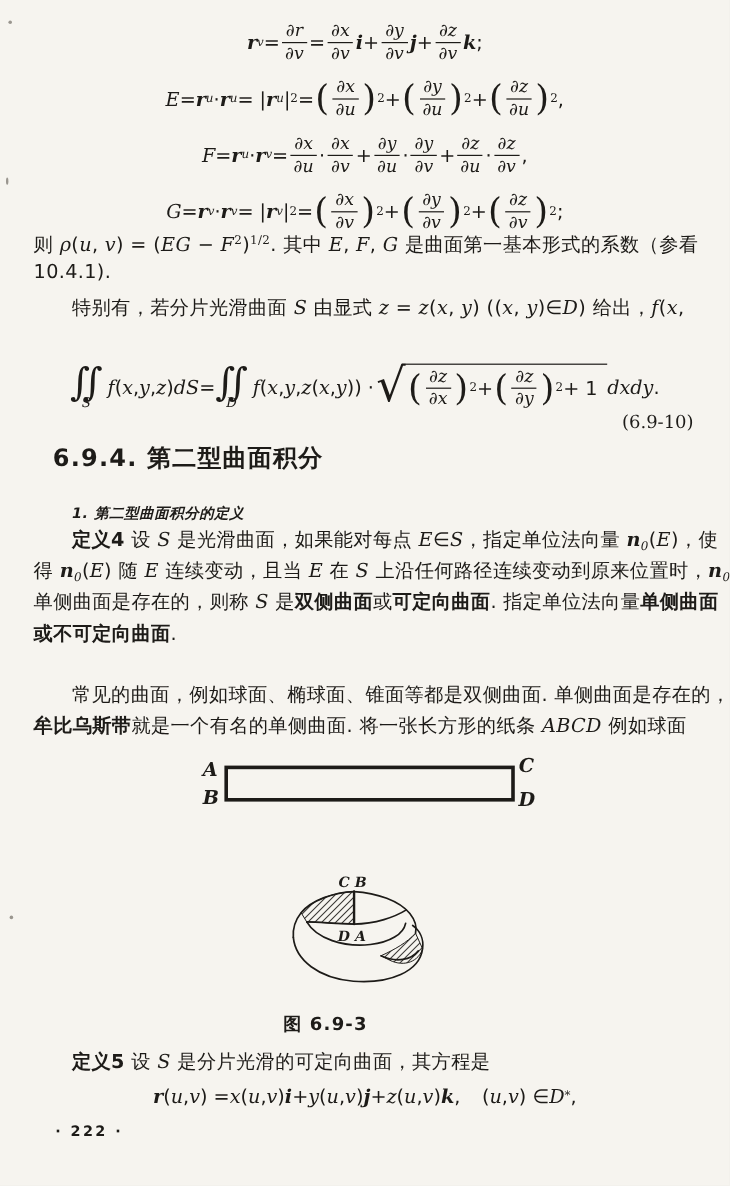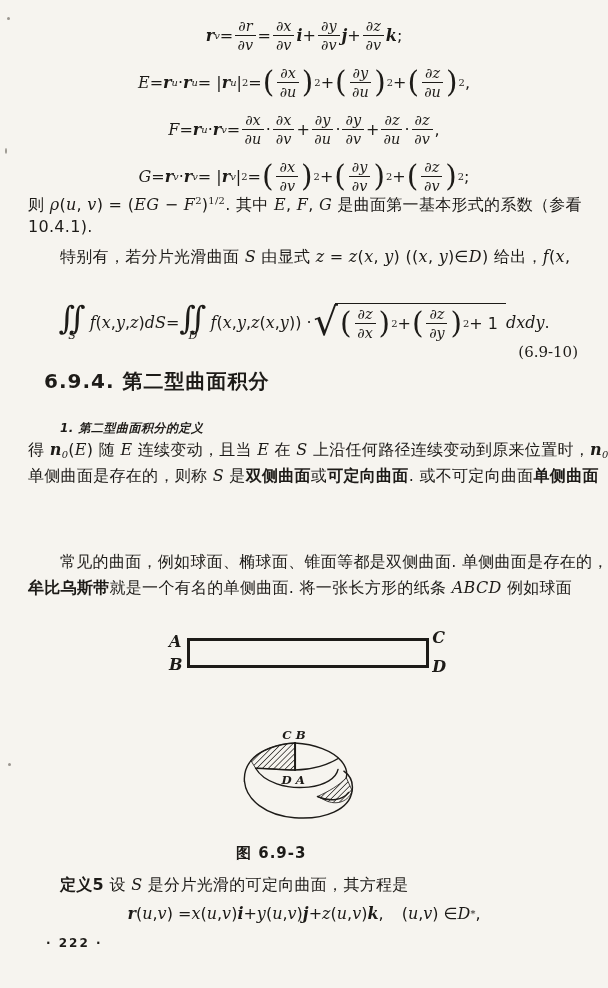--- a/index.html
+++ b/index.html
@@ -273,25 +273,27 @@
       </span>
       <span class="mi">dxdy</span>
       <span class="t">.</span>
     </div>
   <div class="eqnum">(6.9-10)</div>
 
   <h2 class="h1">6.9.4. 第二型曲面积分</h2>
   <h3 class="h2">1. 第二型曲面积分的定义</h3>
 
   <div class="para" style="top:437px">
+      <div class="pline ind"><span class="mb">定义4</span><span class="t">  设 </span><span class="mi">S</span><span class="t"> 是光滑曲面，如果能对每点 </span><span class="mi">E</span><span class="t">∈</span><span class="mi">S</span><span class="t">，指定单位法向量 </span><span class="mbi">n</span><span class="msub">0</span><span class="t">(</span><span class="mi">E</span><span class="t">)，使</span></div>
       <div class="pline"><span class="t">得 </span><span class="mbi">n</span><span class="msub">0</span><span class="t">(</span><span class="mi">E</span><span class="t">) 随 </span><span class="mi">E</span><span class="t"> 连续变动，且当 </span><span class="mi">E</span><span class="t"> 在 </span><span class="mi">S</span><span class="t"> 上沿任何路径连续变动到原来位置时，</span><span class="mbi">n</span><span class="msub">0</span></div>
-      <div class="pline"><span class="t">单侧曲面是存在的，则称 </span><span class="mi">S</span><span class="t"> 是</span><span class="mb">双侧曲面</span><span class="t">或</span><span class="mb">可定向曲面</span><span class="t">.  或不可定向曲面</span><span class="mb">单侧曲面</span></div>
-    </div>
-
-  <div class="para" style="top:549px">
+      <div class="pline"><span class="t">单侧曲面是存在的，则称 </span><span class="mi">S</span><span class="t"> 是</span><span class="mb">双侧曲面</span><span class="t">或</span><span class="mb">可定向曲面</span><span class="t">.  指定单位法向量</span><span class="mb">单侧曲面</span></div>
+      <div class="pline"><span class="mb">或不可定向曲面</span><span class="t">.</span></div>
+    </div>
+
+  <div class="para" style="top:566px">
       <div class="pline ind"><span class="t">常见的曲面，例如球面、椭球面、锥面等都是双侧曲面.  单侧曲面是存在的，</span></div>
       <div class="pline"><span class="mb">牟比乌斯带</span><span class="t">就是一个有名的单侧曲面.  将一张长方形的纸条 </span><span class="mi">ABCD</span><span class="t"> 例如球面</span></div>
     </div>
 
   <div class="rectfig">
     <span class="lbl tl">A</span>
     <span class="lbl bl">B</span>
     <span class="lbl tr">C</span>
     <span class="lbl br">D</span>
   </div>

